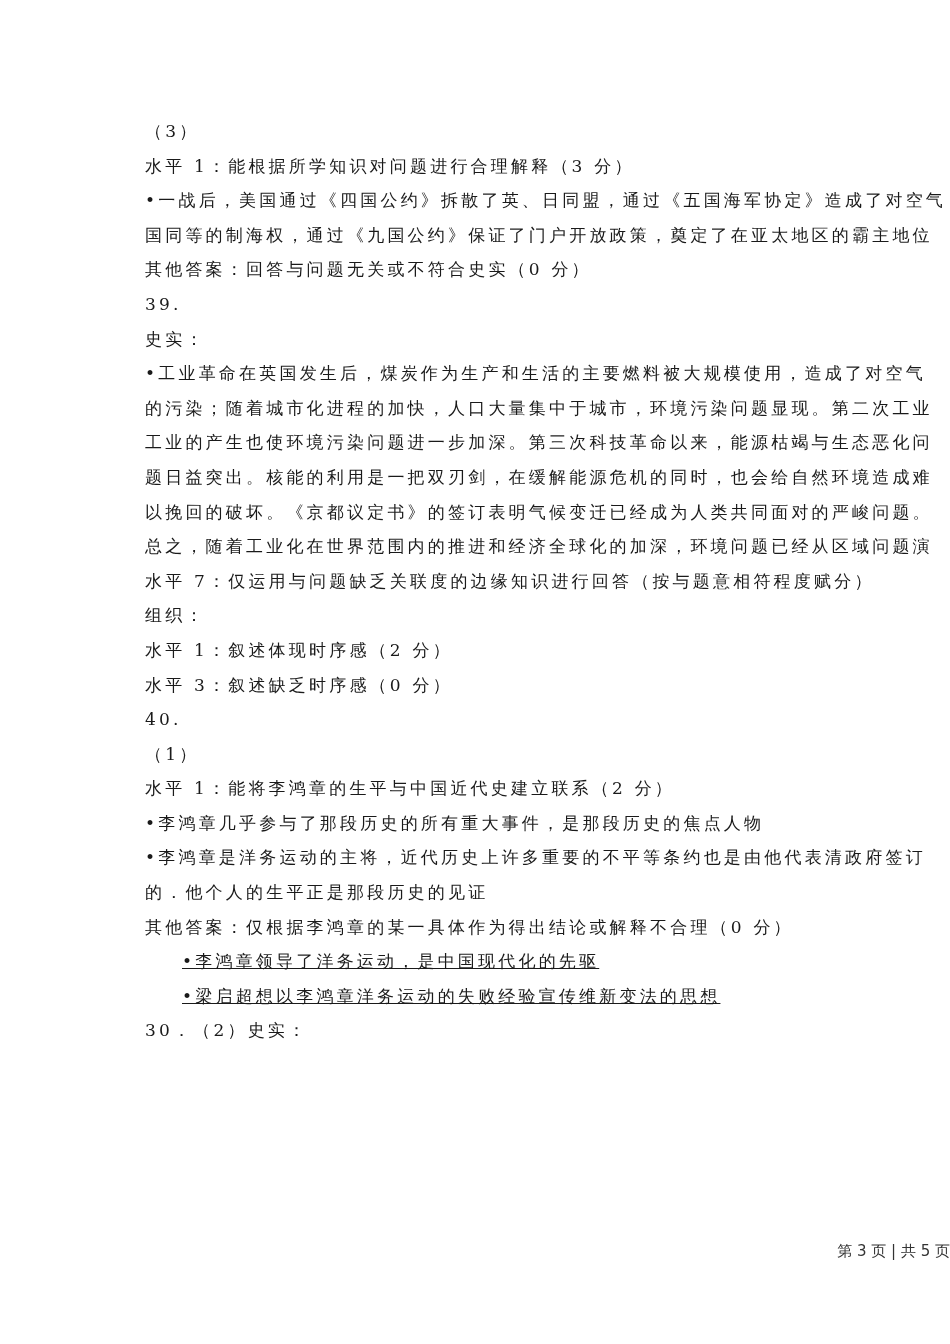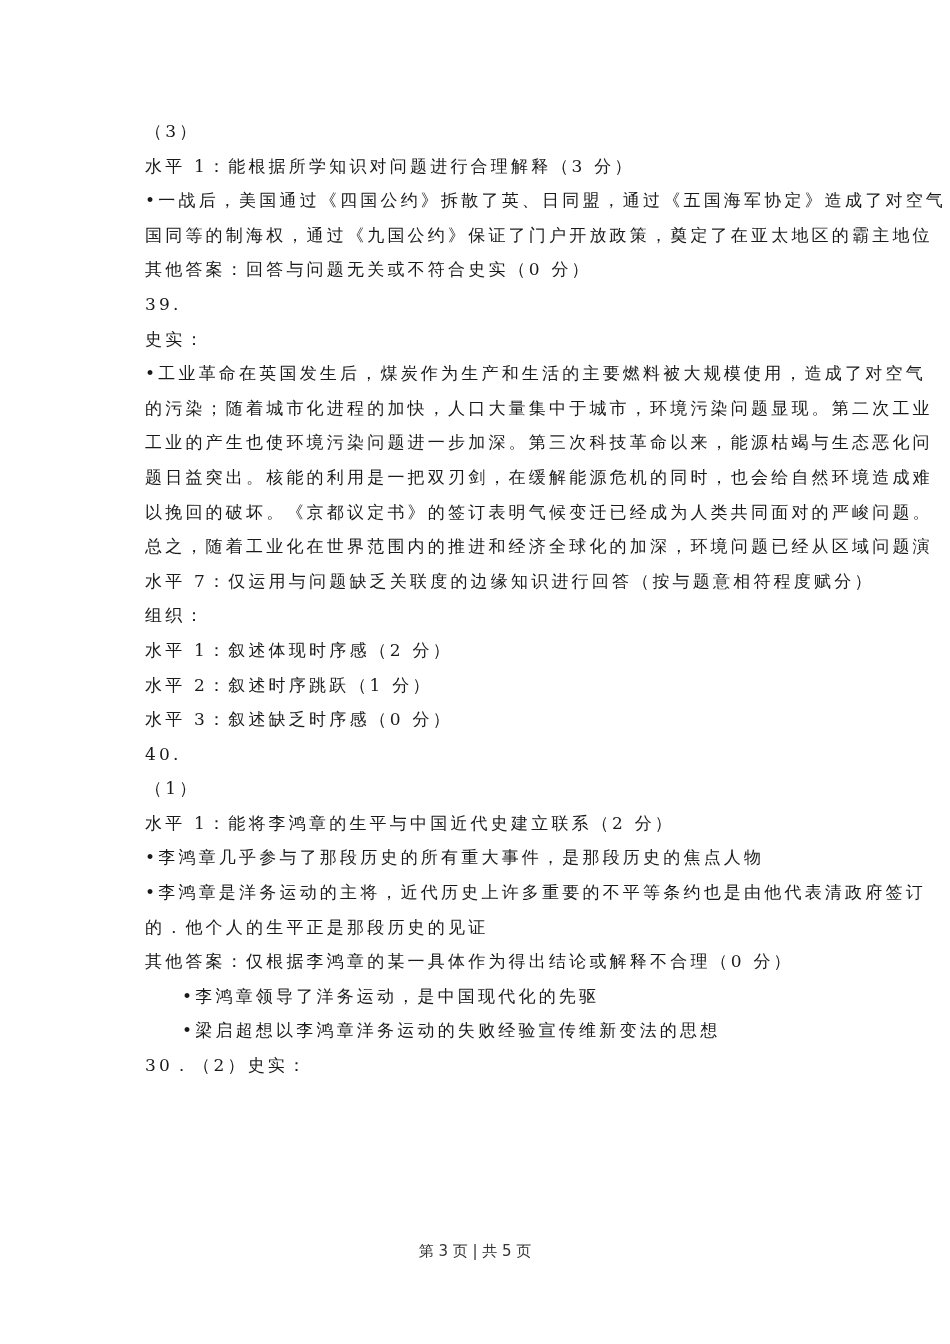--- a/index.html
+++ b/index.html
@@ -24,27 +24,28 @@
     .line {
       height: 34.6px;
       line-height: 34.6px;
       font-size: 17px;
       letter-spacing: 3.2px;
       white-space: nowrap;
       overflow: visible;
     }
     .line.indent {
       padding-left: 37px;
+      text-decoration: underline;
     }
     .footer {
       position: absolute;
       left: 0;
       width: 950px;
       top: 1242px;
-      text-align: center;
+      text-align: right;
       font-family: "DejaVu Sans", "Liberation Sans", sans-serif;
       font-size: 15px;
       color: #333333;
     }
   </style>
 </head>
 <body>
 
 <div class="page">
   <div class="line">（3）</div>
@@ -56,21 +57,20 @@
   <div class="line">史实：</div>
   <div class="line">•工业革命在英国发生后，煤炭作为生产和生活的主要燃料被大规模使用，造成了对空气</div>
   <div class="line">的污染；随着城市化进程的加快，人口大量集中于城市，环境污染问题显现。第二次工业</div>
   <div class="line">工业的产生也使环境污染问题进一步加深。第三次科技革命以来，能源枯竭与生态恶化问</div>
   <div class="line">题日益突出。核能的利用是一把双刃剑，在缓解能源危机的同时，也会给自然环境造成难</div>
   <div class="line">以挽回的破坏。《京都议定书》的签订表明气候变迁已经成为人类共同面对的严峻问题。</div>
   <div class="line">总之，随着工业化在世界范围内的推进和经济全球化的加深，环境问题已经从区域问题演</div>
   <div class="line">水平 7：仅运用与问题缺乏关联度的边缘知识进行回答（按与题意相符程度赋分）</div>
   <div class="line">组织：</div>
   <div class="line">水平 1：叙述体现时序感（2 分）</div>
-  <div class="line">水平 2：叙述时序跳跃（1 分）</div>
   <div class="line">水平 3：叙述缺乏时序感（0 分）</div>
   <div class="line">40.</div>
   <div class="line">（1）</div>
   <div class="line">水平 1：能将李鸿章的生平与中国近代史建立联系（2 分）</div>
   <div class="line">•李鸿章几乎参与了那段历史的所有重大事件，是那段历史的焦点人物</div>
   <div class="line">•李鸿章是洋务运动的主将，近代历史上许多重要的不平等条约也是由他代表清政府签订</div>
   <div class="line">的．他个人的生平正是那段历史的见证</div>
   <div class="line">其他答案：仅根据李鸿章的某一具体作为得出结论或解释不合理（0 分）</div>
   <div class="line indent">•李鸿章领导了洋务运动，是中国现代化的先驱</div>
   <div class="line indent">•梁启超想以李鸿章洋务运动的失败经验宣传维新变法的思想</div>

